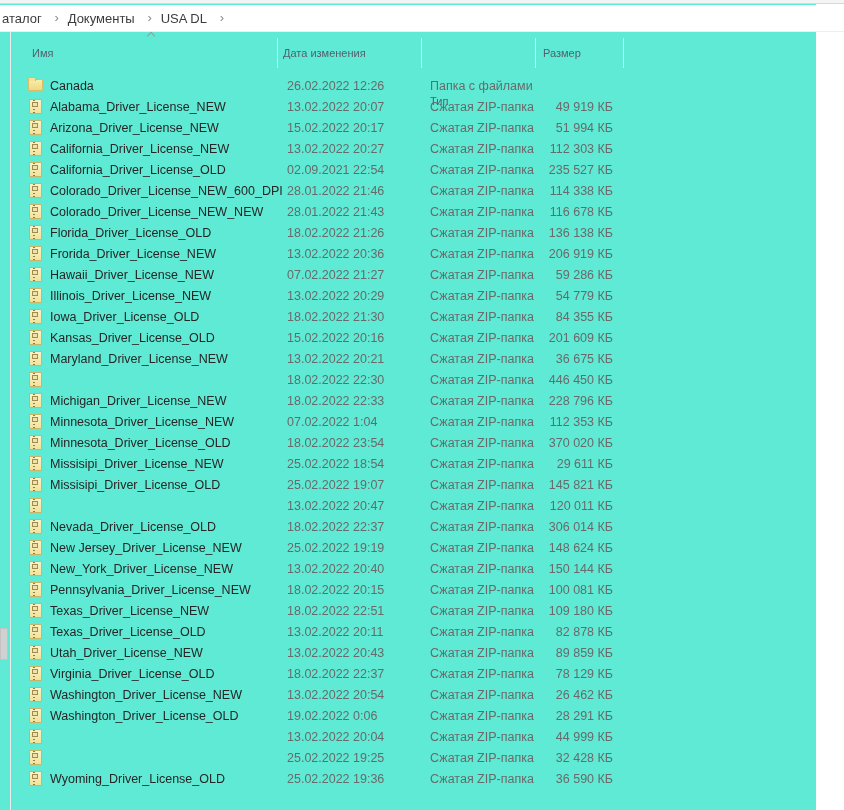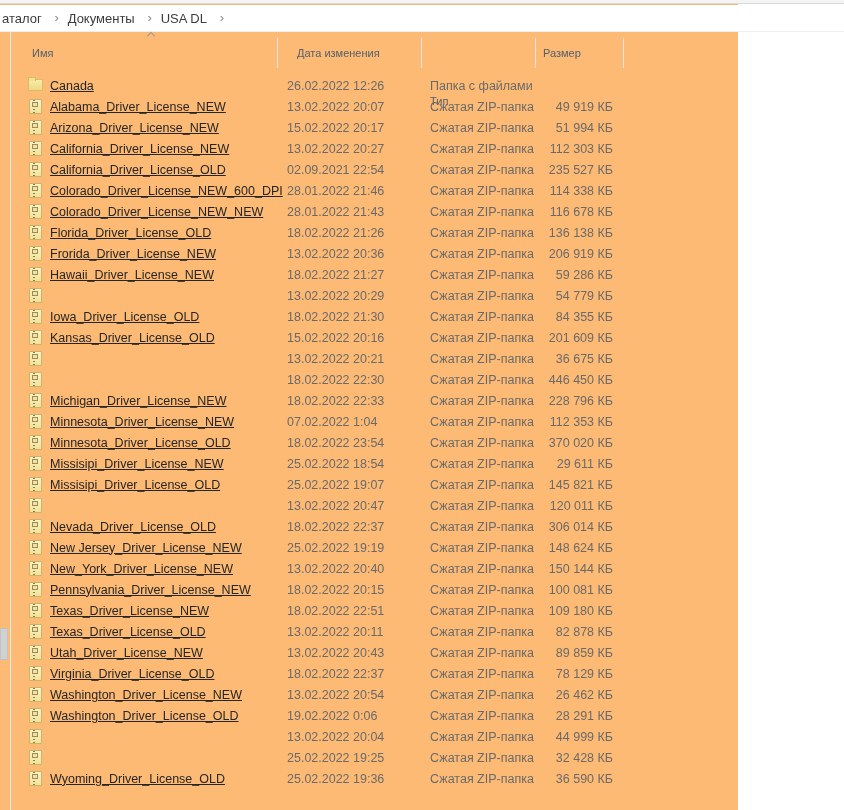--- a/index.html
+++ b/index.html
@@ -1,18 +1,18 @@
 <!DOCTYPE html>
 <html><head>
 <meta charset="utf-8">
 <style>
   * { margin:0; padding:0; box-sizing:border-box; }
   html,body { width:844px; height:810px; background:#ffffff; overflow:hidden;
               font-family:"Liberation Sans","DejaVu Sans",sans-serif; }
-  .stage { position:relative; width:738px; height:810px; background:#fdba74; }
+  .stage { position:relative; width:816px; height:810px; background:#5eead4; }
 
   
   .top-strip { position:absolute; left:0; top:0; width:844px; height:4px;
                background:#f4f4f4; border-bottom:1px solid #d8d8d8; }
 
   
   .breadcrumb { position:absolute; left:0; top:5px; width:844px; height:27px;
                 background:#fff; border-bottom:1px solid #efefef;
                 display:flex; align-items:center; font-size:13px; color:#3c3c3c; }
   .crumb { padding:2px 6px 2px 2px; cursor:default; white-space:nowrap; }
@@ -27,35 +27,35 @@
   
   .scroll-fragment { position:absolute; left:0; top:628px; width:8px; height:32px;
                      background:#d1d1d1; border:1px solid #c2c2c2; }
 
   
   .header { position:absolute; left:10px; top:38px; width:620px; height:30px;
             font-size:11px; color:#53606e; }
   .hcell { position:absolute; top:0; height:30px; display:flex; align-items:center;
            cursor:default; }
   .hcell-name { left:0;   width:267px; padding-left:22px; }
-  .hcell-date { left:267px; width:144px; padding-left:20px; }
+  .hcell-date { left:267px; width:144px; padding-left:6px; }
   .hcell-type { left:411px; width:114px; padding-left:9px;margin-top:48px; }
   .hcell-size { left:525px; width:88px;  padding-left:8px; }
   .hsep { position:absolute; top:0; width:1px; height:30px; background:#e4e4e4; }
   .hsep1 { left:267px; } .hsep2 { left:411px; } .hsep3 { left:525px; } .hsep4 { left:613px; }
   .sort-chevron { position:absolute; left:138px; top:-5px; width:6px; height:6px;
                   border-left:1px solid #9b9b9b; border-top:1px solid #9b9b9b;
                   transform:rotate(45deg); }
 
   
   .rows { position:absolute; left:10px; top:75px; width:834px; }
   .row { position:relative; height:21px; font-size:12.5px; }
   .cell { position:absolute; top:0; height:21px; display:flex; align-items:center;
           white-space:nowrap; }
-  .c-name { left:40px;  color:#262626;text-decoration:underline; }
+  .c-name { left:40px;  color:#262626; }
   .c-date { left:277px; color:#6a6a6a; }
   .c-type { left:420px; color:#6a6a6a; }
   .c-size { left:500px; width:103px; color:#6a6a6a; justify-content:flex-end; }
 
   
   .icon { position:absolute; top:4px; }
   .icon.folder { left:18px; width:15px; height:12px;
                  background:linear-gradient(#f9ecaa,#eed883);
                  border:1px solid #d9bd62; border-radius:1px; }
   .icon.folder::before { content:""; position:absolute; left:-1px; top:-3px;
@@ -171,27 +171,28 @@
     <span class="icon zip"></span>
     <span class="cell c-name">Frorida_Driver_License_NEW</span>
     <span class="cell c-date">13.02.2022 20:36</span>
     <span class="cell c-type">Сжатая ZIP-папка</span>
     <span class="cell c-size">206 919 КБ</span>
   </div>
 
   <div class="row">
     <span class="icon zip"></span>
     <span class="cell c-name">Hawaii_Driver_License_NEW</span>
-    <span class="cell c-date">18.02.2022 21:27</span>
+    <span class="cell c-date">07.02.2022 21:27</span>
     <span class="cell c-type">Сжатая ZIP-папка</span>
     <span class="cell c-size">59 286 КБ</span>
   </div>
 
   <div class="row">
     <span class="icon zip"></span>
+    <span class="cell c-name">Illinois_Driver_License_NEW</span>
     <span class="cell c-date">13.02.2022 20:29</span>
     <span class="cell c-type">Сжатая ZIP-папка</span>
     <span class="cell c-size">54 779 КБ</span>
   </div>
 
   <div class="row">
     <span class="icon zip"></span>
     <span class="cell c-name">Iowa_Driver_License_OLD</span>
     <span class="cell c-date">18.02.2022 21:30</span>
     <span class="cell c-type">Сжатая ZIP-папка</span>
@@ -201,20 +202,21 @@
   <div class="row">
     <span class="icon zip"></span>
     <span class="cell c-name">Kansas_Driver_License_OLD</span>
     <span class="cell c-date">15.02.2022 20:16</span>
     <span class="cell c-type">Сжатая ZIP-папка</span>
     <span class="cell c-size">201 609 КБ</span>
   </div>
 
   <div class="row">
     <span class="icon zip"></span>
+    <span class="cell c-name">Maryland_Driver_License_NEW</span>
     <span class="cell c-date">13.02.2022 20:21</span>
     <span class="cell c-type">Сжатая ZIP-папка</span>
     <span class="cell c-size">36 675 КБ</span>
   </div>
 
   <div class="row">
     <span class="icon zip"></span>
     <span class="cell c-date">18.02.2022 22:30</span>
     <span class="cell c-type">Сжатая ZIP-папка</span>
     <span class="cell c-size">446 450 КБ</span>

